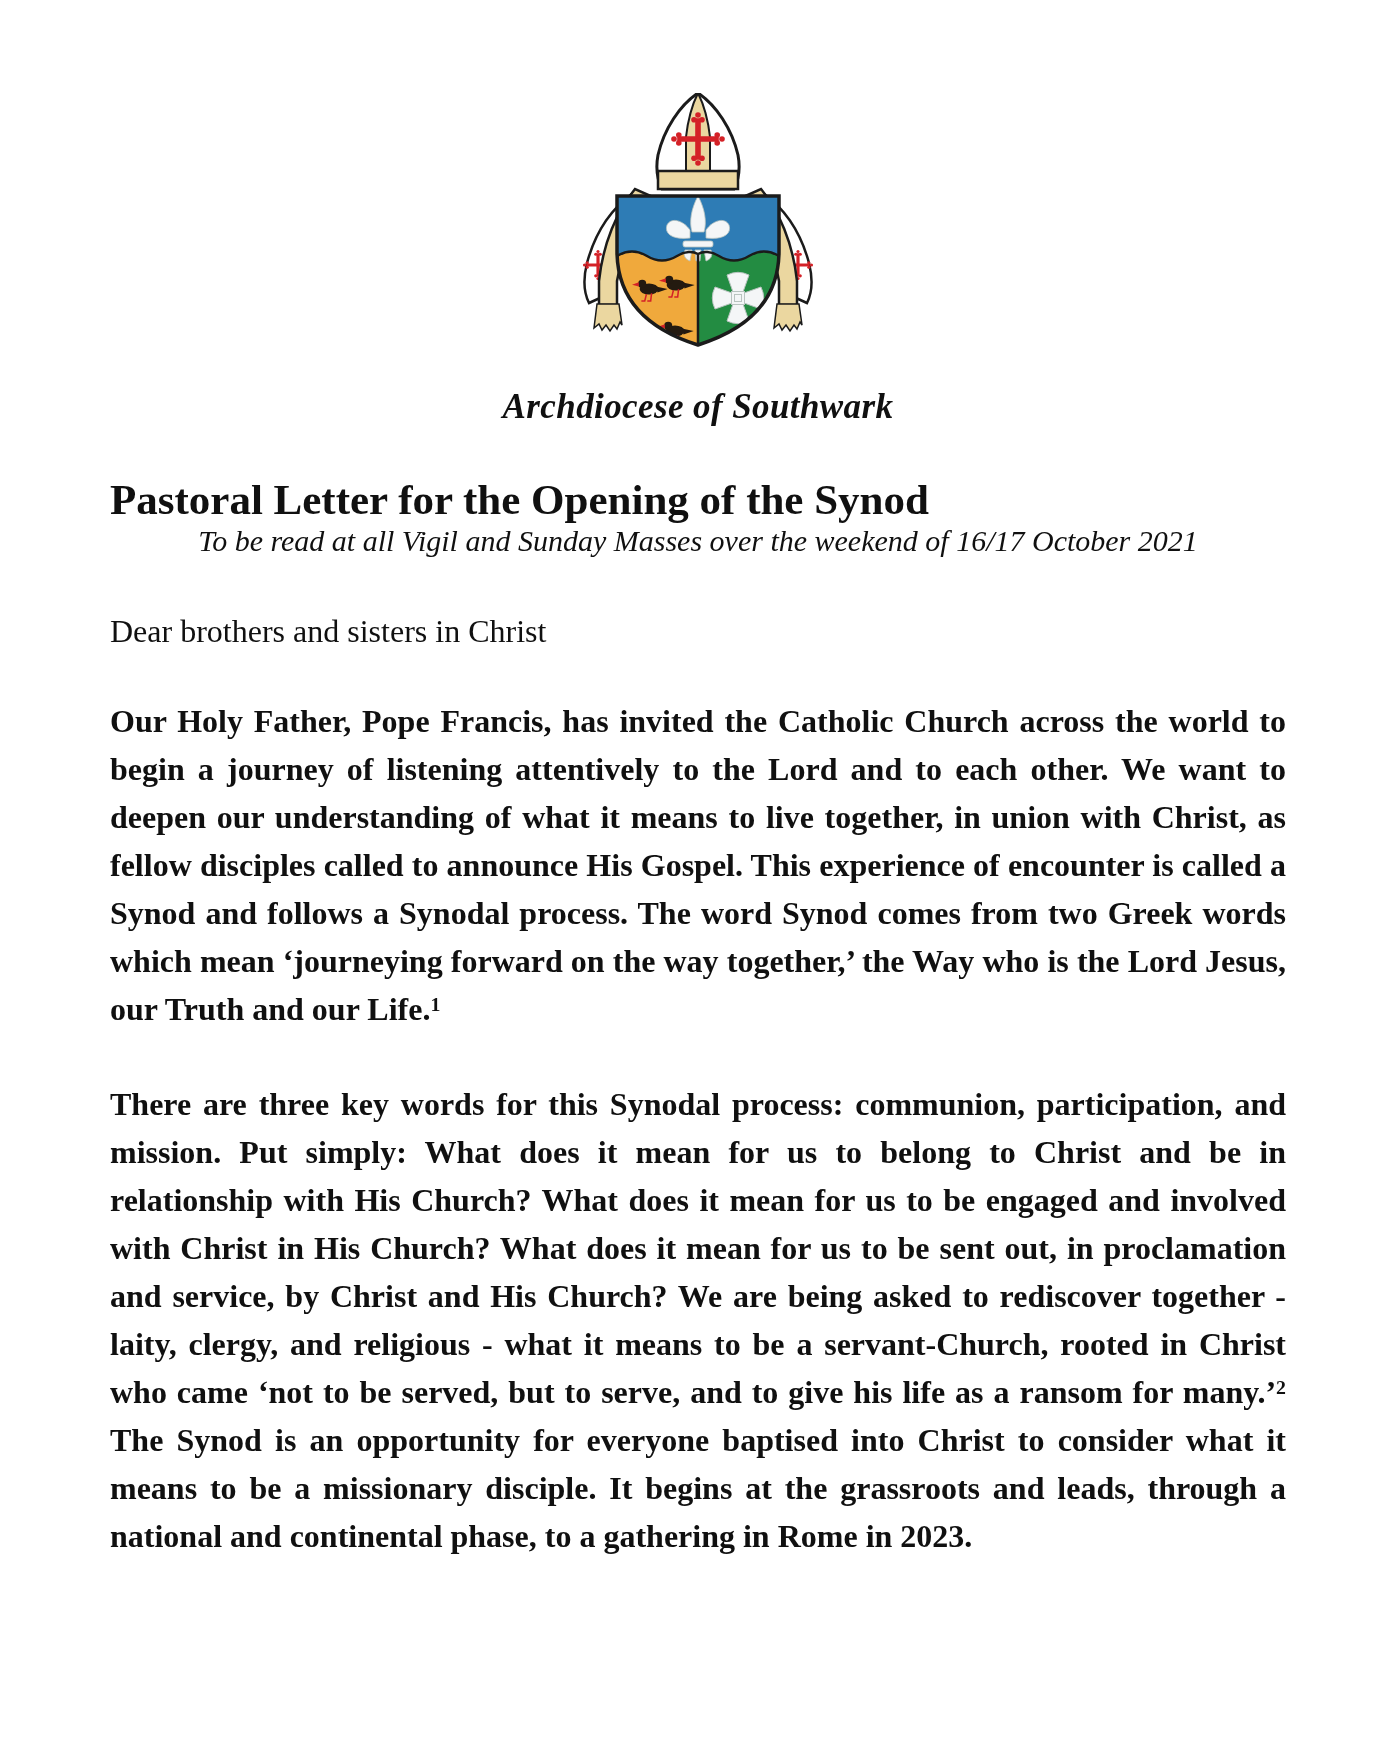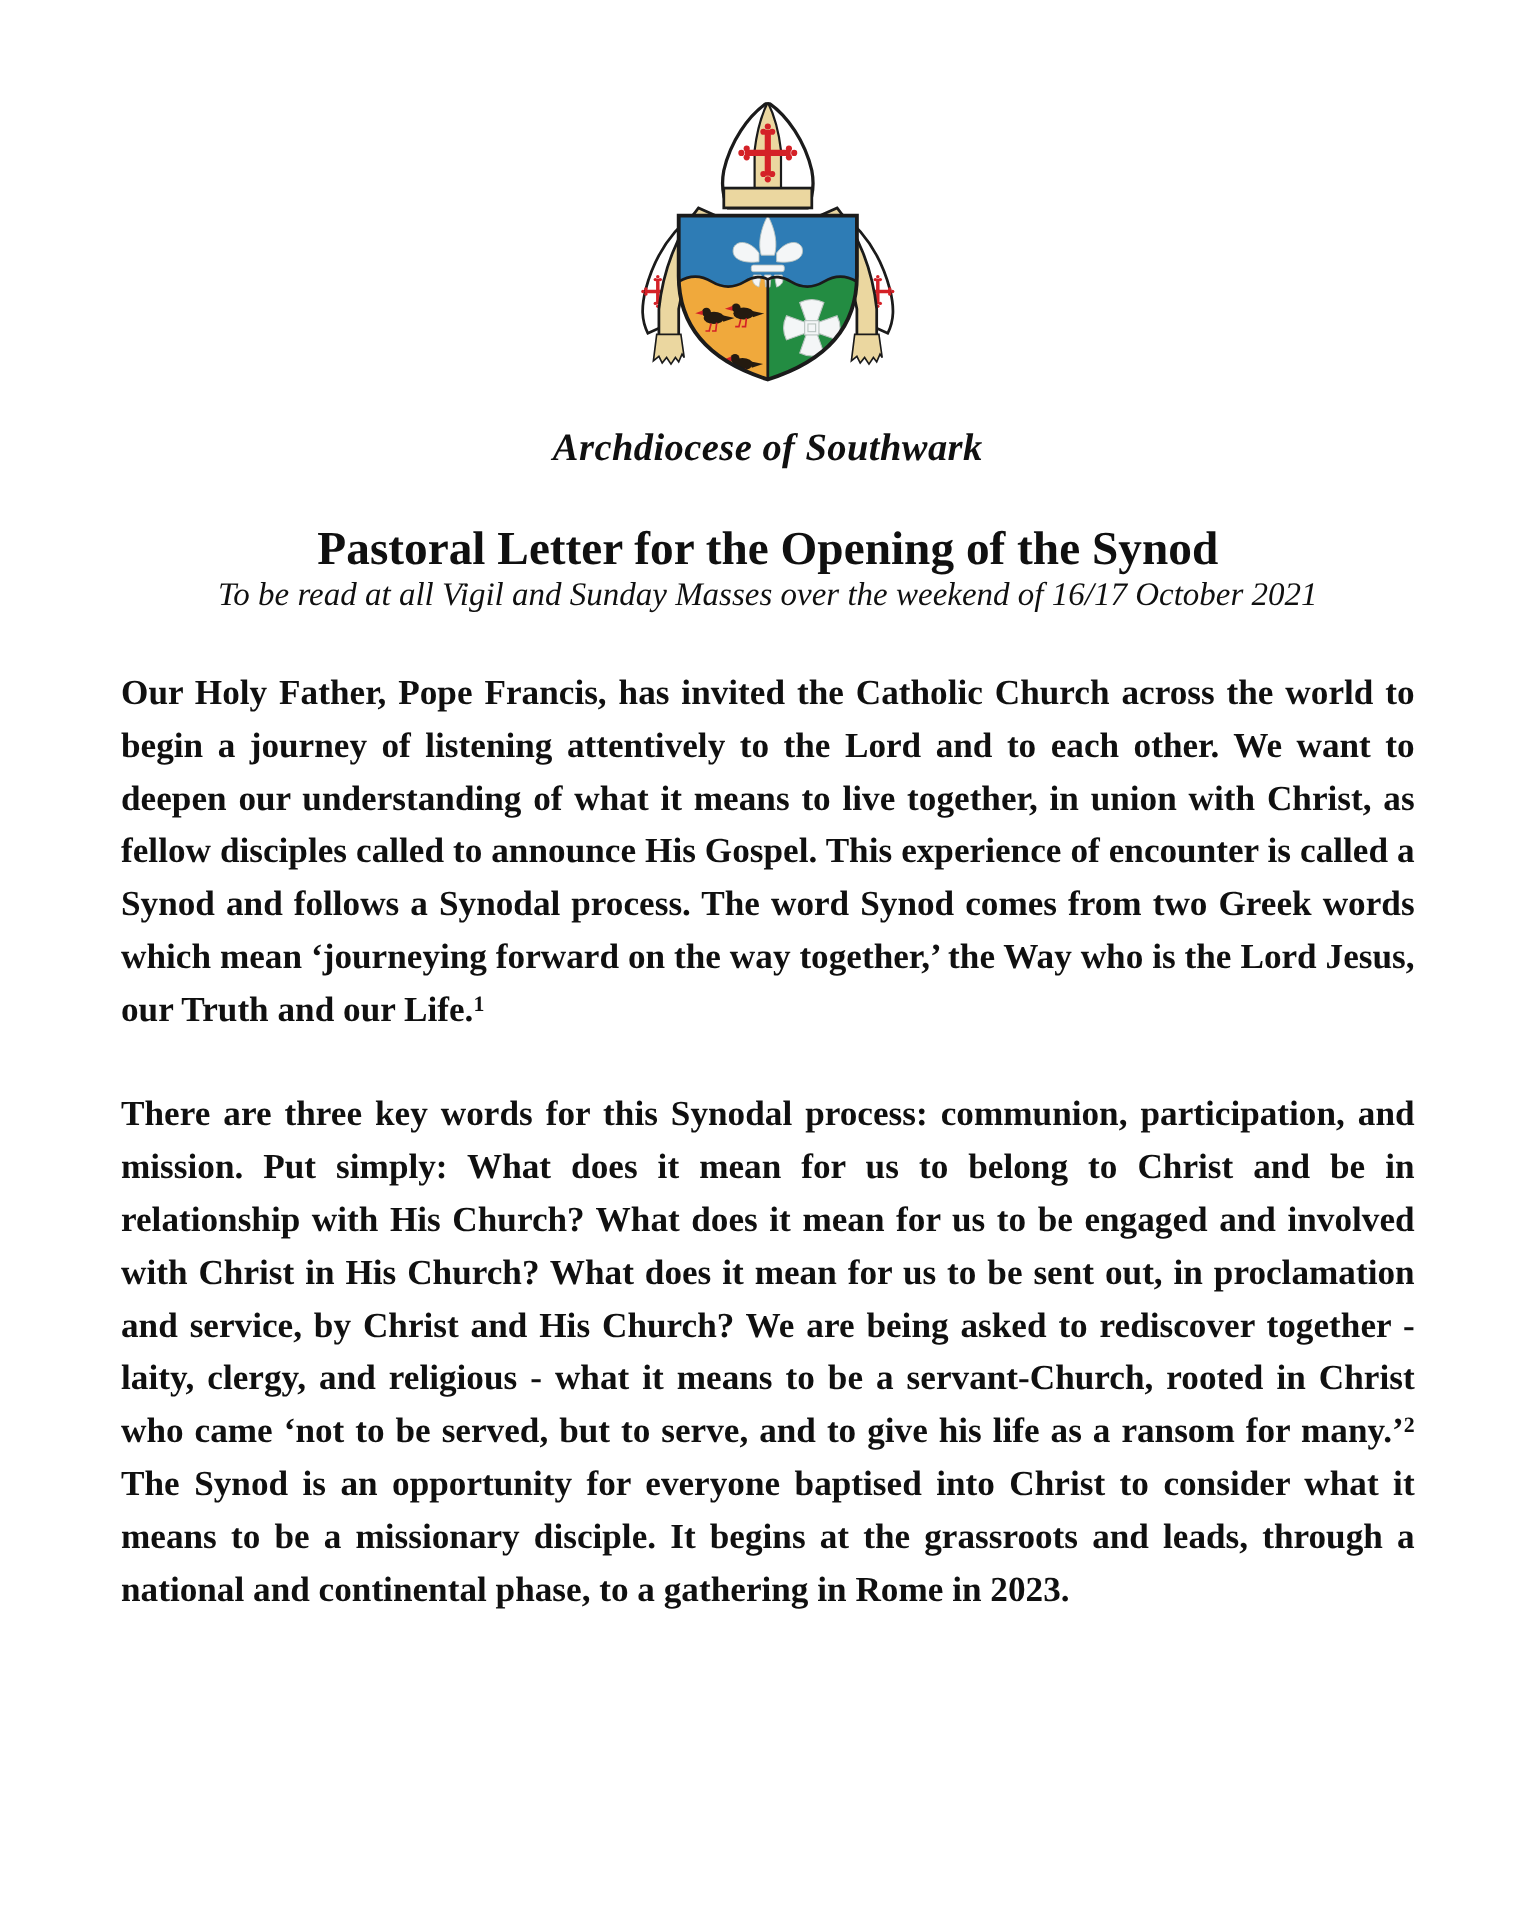--- a/index.html
+++ b/index.html
@@ -19,21 +19,20 @@
 
   .org {
     text-align:center;
     font-size:35px;
     font-weight:bold;
     font-style:italic;
     margin-top:36px;
     letter-spacing:0.4px;
   }
   .title {
-    text-align:center;
     font-size:43px;
     font-weight:bold;
     margin:48px 0 0 0;
   }
   .subtitle {
     text-align:center;
     font-size:30px;
     font-style:italic;
   }
   .salutation { font-size:32px; margin-top:55px; }
@@ -146,19 +145,20 @@
       </g>
     </svg>
   </div>
 
   <div class="org">Archdiocese of Southwark</div>
 
   <h1 class="title">Pastoral Letter for the Opening of the Synod</h1>
 
   <div class="subtitle">To be read at all Vigil and Sunday Masses over the weekend of 16/17 October 2021</div>
 
+  <div class="salutation">Dear brothers and sisters in Christ</div>
 
   <div class="letter-body" id="letter-body">
       <p>Our Holy Father, Pope Francis, has invited the Catholic Church across the world to begin a journey of listening attentively to the Lord and to each other. We want to deepen our understanding of what it means to live together, in union with Christ, as fellow disciples called to announce His Gospel. This experience of encounter is called a Synod and follows a Synodal process. The word Synod comes from two Greek words which mean ‘journeying forward on the way together,’ the Way who is the Lord Jesus, our Truth and our Life.<sup class="fn">1</sup></p>
       <p>There are three key words for this Synodal process: communion, participation, and mission. Put simply: What does it mean for us to belong to Christ and be in relationship with His Church? What does it mean for us to be engaged and involved with Christ in His Church? What does it mean for us to be sent out, in proclamation and service, by Christ and His Church? We are being asked to rediscover together - laity, clergy, and religious - what it means to be a servant-Church, rooted in Christ who came ‘not to be served, but to serve, and to give his life as a ransom for many.’<sup class="fn">2</sup> The Synod is an opportunity for everyone baptised into Christ to consider what it means to be a missionary disciple. It begins at the grassroots and leads, through a national and continental phase, to a gathering in Rome in 2023.</p>
     </div>
 
 </div>
 
 </body></html>

